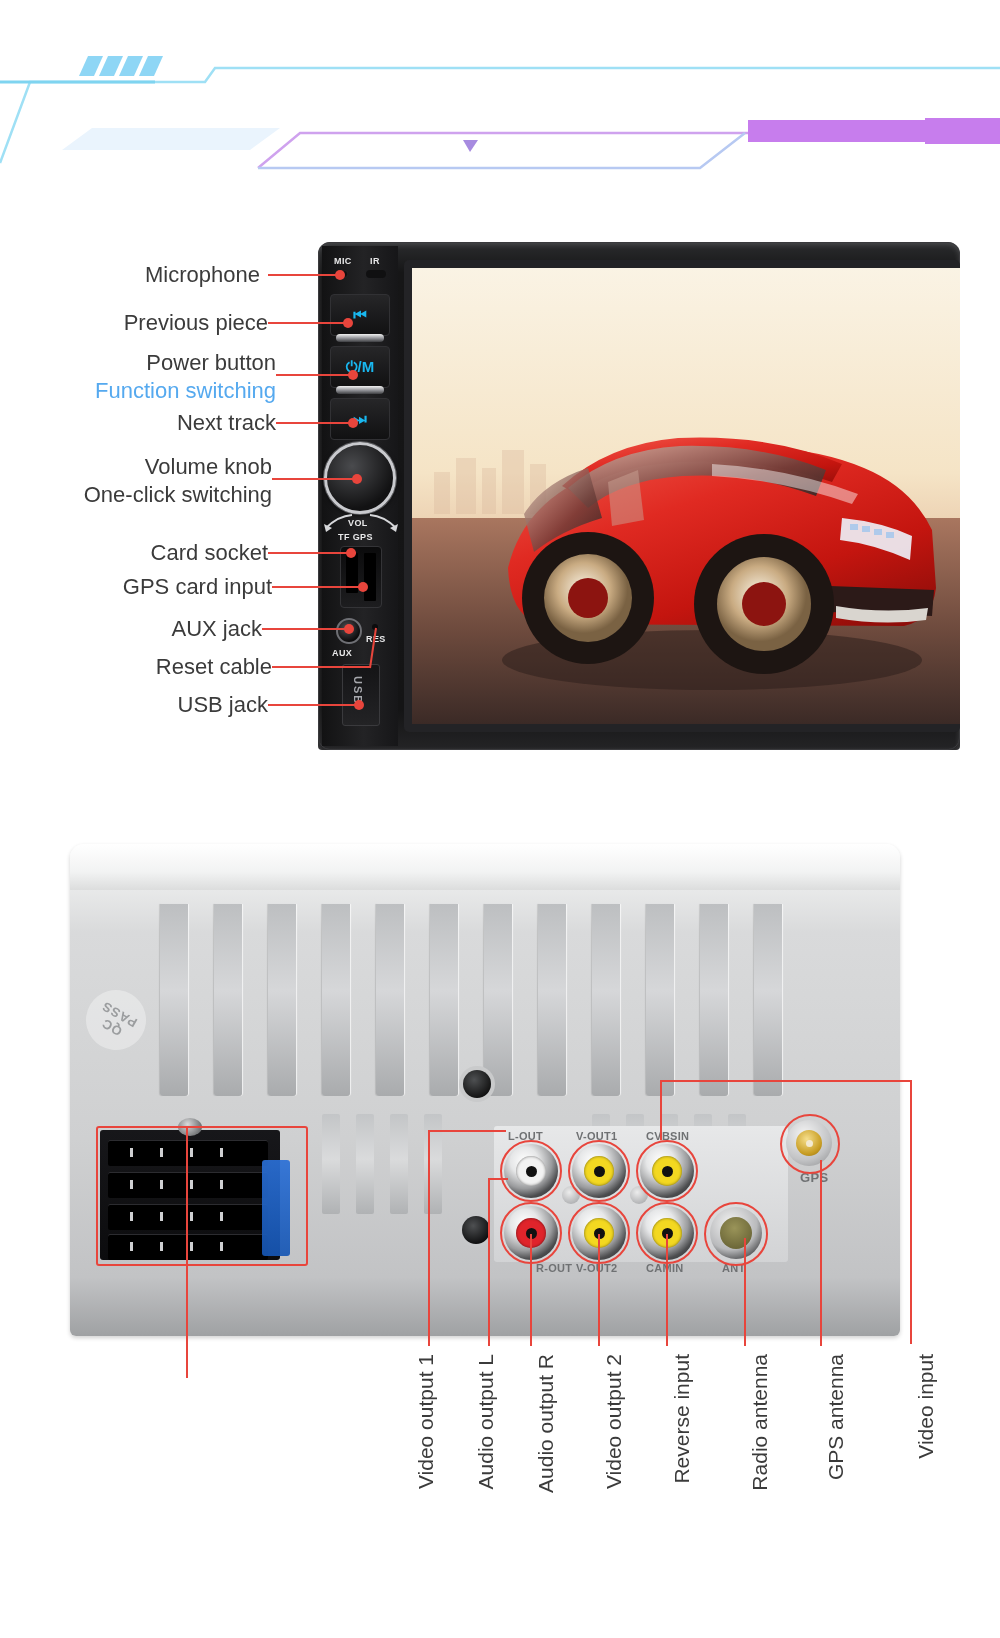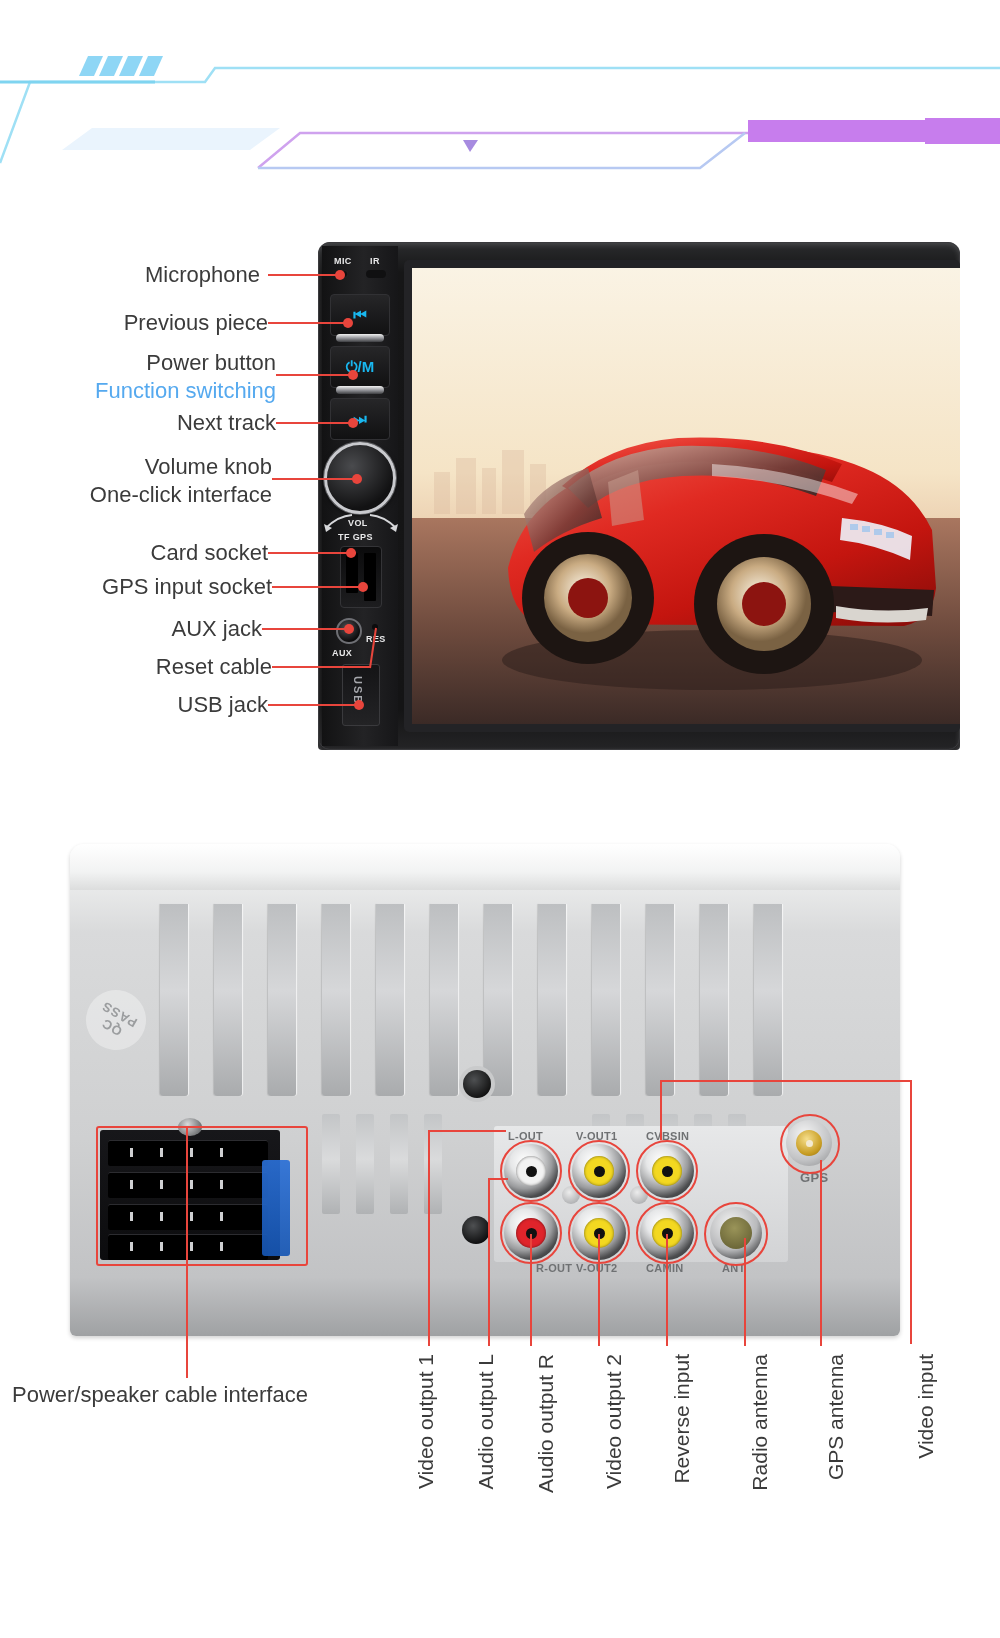--- a/index.html
+++ b/index.html
@@ -297,23 +297,23 @@
 
   <div class="cline" style="left:268px;top:468px;width:92px;"></div>
   <div class="cdot" style="left:354px;top:464px;"></div>
 
   <div class="callout" style="right:740px;top:26px;">Microphone</div>
   <div class="callout" style="right:732px;top:74px;">Previous piece</div>
   <div class="callout" style="right:724px;top:114px;">Power button</div>
   <div class="callout blue" style="right:724px;top:142px;">Function switching</div>
   <div class="callout" style="right:724px;top:174px;">Next track</div>
   <div class="callout" style="right:728px;top:218px;">Volume knob</div>
-  <div class="callout" style="right:728px;top:246px;">One-click interface</div>
+  <div class="callout" style="right:728px;top:246px;">One-click switching</div>
   <div class="callout" style="right:732px;top:304px;">Card socket</div>
-  <div class="callout" style="right:728px;top:338px;">GPS input socket</div>
+  <div class="callout" style="right:728px;top:338px;">GPS card input</div>
   <div class="callout" style="right:738px;top:380px;">AUX jack</div>
   <div class="callout" style="right:728px;top:418px;">Reset cable</div>
   <div class="callout" style="right:732px;top:456px;">USB jack</div>
 </div>
 
 <div id="rear-section">
 
   <div id="rear-device"></div>
   <div id="rear-top-edge"></div>
 
@@ -449,21 +449,20 @@
   <div class="vline" style="left:428px;top:300px;height:216px;"></div>
   <div class="hline" style="left:428px;top:300px;width:78px;"></div>
   <div class="vline" style="left:488px;top:348px;height:168px;"></div>
   <div class="hline" style="left:488px;top:348px;width:20px;"></div>
   <div class="vline" style="left:530px;top:404px;height:112px;"></div>
   <div class="vline" style="left:598px;top:404px;height:112px;"></div>
   <div class="vline" style="left:666px;top:404px;height:112px;"></div>
   <div class="vline" style="left:744px;top:408px;height:108px;"></div>
   <div class="vline" style="left:820px;top:330px;height:186px;"></div>
 
-  <div id="pwr-label" style="left:12px;top:552px;">Power/speaker cable interface</div>
 
   <div class="vlabel" style="left:414px;top:524px;">Video output 1</div>
   <div class="vlabel" style="left:474px;top:524px;">Audio output L</div>
   <div class="vlabel" style="left:534px;top:524px;">Audio output R</div>
   <div class="vlabel" style="left:602px;top:524px;">Video output 2</div>
   <div class="vlabel" style="left:670px;top:524px;">Reverse input</div>
   <div class="vlabel" style="left:748px;top:524px;">Radio antenna</div>
   <div class="vlabel" style="left:824px;top:524px;">GPS antenna</div>
   <div class="vlabel" style="left:914px;top:524px;">Video input</div>
 </div>

